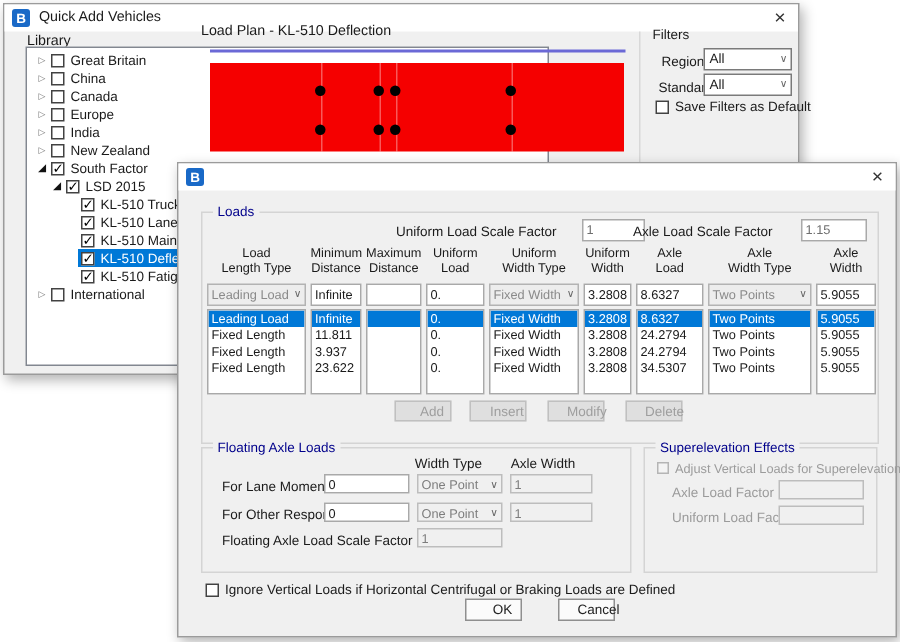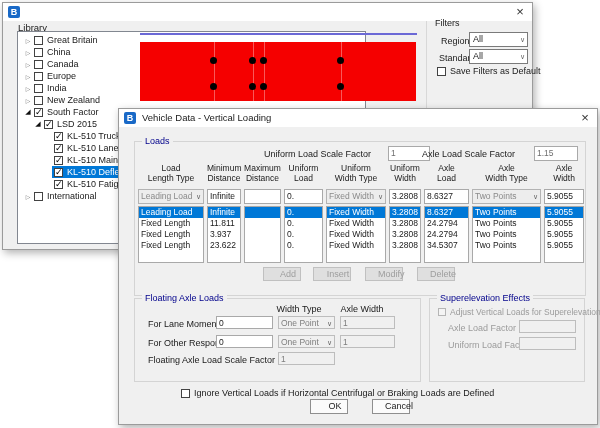--- a/index.html
+++ b/index.html
@@ -61,20 +61,21 @@
   .cbrow{position:absolute;display:flex;align-items:center;white-space:nowrap;}
 </style>
 </head>
 <body>
 
 <div class="canvas">
 
   <div class="window" style="left:2px;top:2px;width:531px;height:248px;">
     <div class="titlebar">
       <span class="app-icon">B</span>
+      <span class="win-title">Quick Add Vehicles</span>
       <span class="win-close">×</span>
     </div>
 
     <div class="lbl" style="left:15px;top:19px;font-size:9.5px;">Library</div>
     <div class="treebox" id="tree">
         <div class="tree-row" style="padding-left: 6px;">
           <span class="tree-arrow">▷</span>
           <span class="row-core">
             <span class="cbx"></span>
             <span class="tree-label">Great Britain</span>
@@ -166,20 +167,21 @@
         </div>
         <div class="tree-row" style="padding-left: 6px;">
           <span class="tree-arrow">▷</span>
           <span class="row-core">
             <span class="cbx"></span>
             <span class="tree-label">International</span>
           </span>
         </div>
       </div>
 
+    <div class="lbl" style="left:131px;top:12px;font-size:9.5px;">Load Plan - KL-510 Deflection</div>
     <div class="accent-line" style="left:137px;top:30px;width:277px;height:2px;"></div>
     <div class="plan" id="plan">
         <div class="plan-line" style="left: 73.968px;"></div>
         <div class="plan-dot" style="left: 70.468px; top: 15.38px;"></div>
         <div class="plan-dot" style="left: 70.468px; top: 40.514px;"></div>
         <div class="plan-line" style="left: 112.884px;"></div>
         <div class="plan-dot" style="left: 109.384px; top: 15.38px;"></div>
         <div class="plan-dot" style="left: 109.384px; top: 40.514px;"></div>
         <div class="plan-line" style="left: 123.924px;"></div>
         <div class="plan-dot" style="left: 120.424px; top: 15.38px;"></div>
@@ -204,21 +206,20 @@
     </div>
     <div class="cbrow" style="left:434px;top:63px;">
       <span class="cbx"></span>
       <span>Save Filters as Default</span>
     </div>
   </div>
 
   <div class="window" style="left:118px;top:108px;width:480px;height:317px;">
     <div class="titlebar">
       <span class="app-icon">B</span>
-      <span class="win-title">Vehicle Data - Vertical Loading</span>
       <span class="win-close">×</span>
     </div>
 
     <div class="groupbox" style="left:15px;top:32px;width:452px;height:155px;">
       <span class="group-title">Loads</span>
     </div>
     <div class="lbl" style="left:140px;top:40px;width:112px;text-align:right;">Uniform Load Scale Factor</div>
     <div class="input graytext" style="left:269px;top:37px;width:42px;height:15px;line-height:13px;">1</div>
     <div class="lbl" style="left:288px;top:40px;width:108px;text-align:right;">Axle Load Scale Factor</div>
     <div class="input graytext" style="left:415px;top:37px;width:44px;height:15px;line-height:13px;">1.15</div>
@@ -367,20 +368,20 @@
       <div class="cbrow dis" style="left:8px;top:8px;">
         <span class="cbx dis2" style="width:8px;height:8px;flex:0 0 8px;"></span>
         <span style="font-size:8.5px;">Adjust Vertical Loads for Superelevation</span>
       </div>
       <div class="lbl dis" style="left:18px;top:24px;">Axle Load Factor</div>
       <div class="input gray" style="left:89px;top:21px;width:57px;height:13px;"></div>
       <div class="lbl dis" style="left:18px;top:41px;">Uniform Load Factor</div>
       <div class="input gray" style="left:89px;top:38px;width:57px;height:13px;"></div>
     </div>
 
-    <div class="cbrow" style="left:18px;top:279px;margin-left:44px;">
+    <div class="cbrow" style="left:18px;top:279px;">
       <span class="cbx"></span>
       <span>Ignore Vertical Loads if Horizontal Centrifugal or Braking Loads are Defined</span>
     </div>
     <div class="btn enabled" style="left:191px;top:290px;">OK</div>
     <div class="btn enabled" style="left:253px;top:290px;">Cancel</div>
   </div>
 </div>
 
 </body></html>

